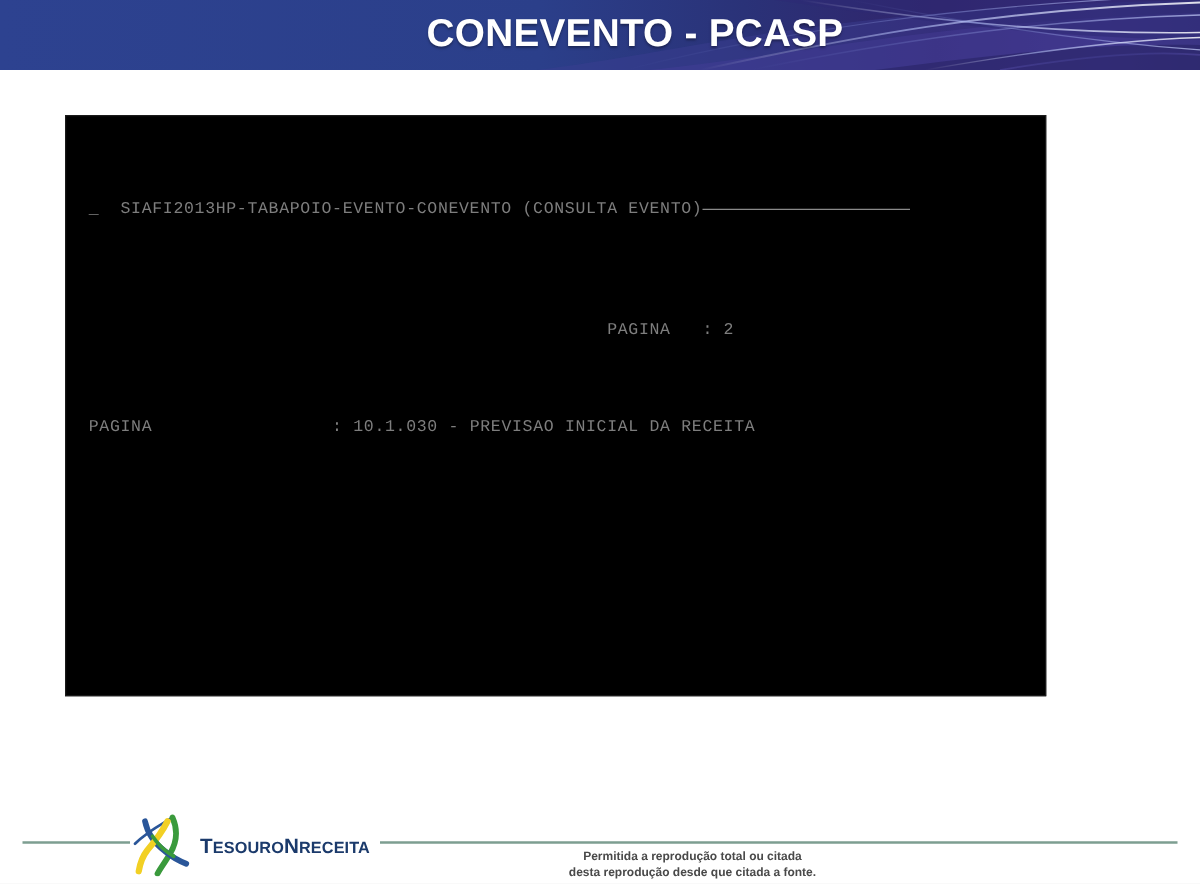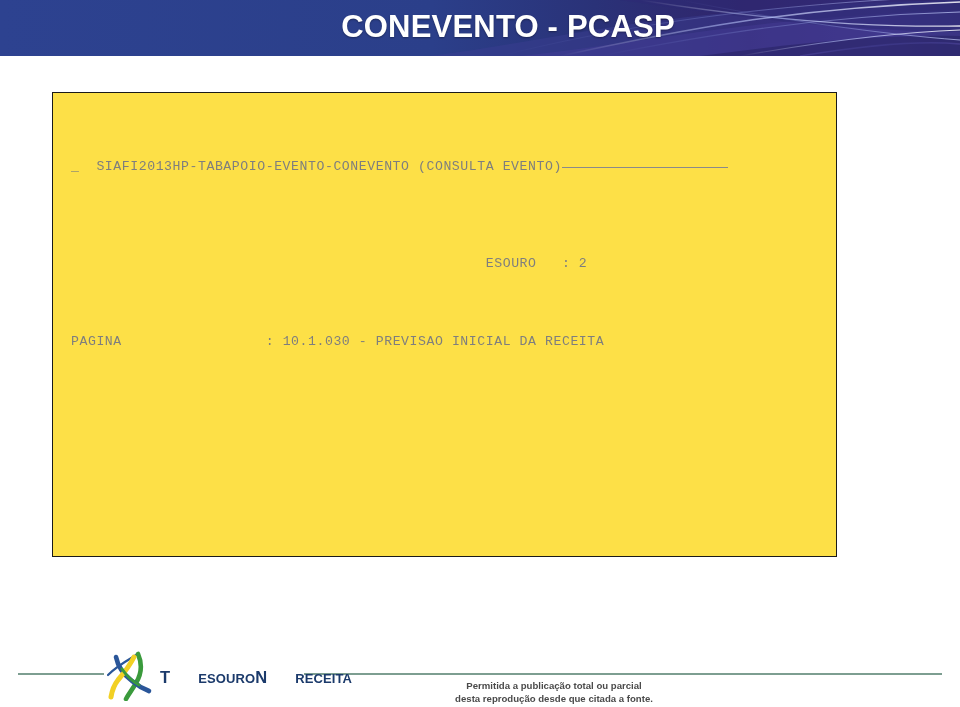--- a/index.html
+++ b/index.html
@@ -54,21 +54,21 @@
   }
 
   
   .terminal {
     position: absolute;
     left: 52px;
     top: 92px;
     width: 785px;
     height: 465px;
     border: 1px solid #1a1a1a;
-    background: #fde047;
+    background: #000000;
     overflow: hidden;
   }
 
   .term-inner {
     position: absolute;
     left: 18px;
     top: 6px;
     right: 4px;
     bottom: 0;
     font-family: "Liberation Mono", "DejaVu Sans Mono", monospace;
@@ -124,21 +124,20 @@
     font-family: "Liberation Sans", sans-serif;
     font-weight: bold;
     font-size: 16.5px;
     color: #1b3a6b;
     white-space: nowrap;
     letter-spacing: 0.1px;
   }
   .logo-text .sm {
     font-size: 13px;
     letter-spacing: 0.1px;
-    margin-left: 28px;
   }
 
   .copyright {
     position: absolute;
     left: 404px;
     top: 679px;
     width: 300px;
     text-align: center;
     font-family: "Liberation Sans", sans-serif;
     font-size: 9.6px;
@@ -200,21 +199,21 @@
     </svg>
     <div class="banner-title">CONEVENTO - PCASP</div>
   </div>
 
   <div class="terminal">
     <div class="term-inner">
 
       <div class="term-line"><span>_  SIAFI2013HP-TABAPOIO-EVENTO-CONEVENTO (CONSULTA EVENTO)</span><span class="underline-run"></span></div>
 
 
-      <div class="term-line">                                                 <span>ESOURO   :</span> <span>2</span></div>
+      <div class="term-line">                                                 <span>PAGINA   :</span> <span>2</span></div>
 
       <div class="term-line"><span>PAGINA</span>                 <span>:</span> <span>10.1.030 - PREVISAO INICIAL DA RECEITA</span></div>
 
       <div class="term-blank"> </div>
       <div class="term-blank"> </div>
 
       
 
       
       
@@ -240,17 +239,17 @@
       <path d="M4,24 C14,14 26,8 34,3" stroke="#2a5699" stroke-width="2.2" fill="none" stroke-linecap="round"></path>
       <path d="M34,3 C38,12 38,22 32,32 C28,39 24,44 22,48" stroke="#3a9a3c" stroke-width="4.6" fill="none" stroke-linecap="round"></path>
       <path d="M12,6 C14,16 20,24 28,30 C34,35 40,38 45,40" stroke="#2a5699" stroke-width="4.6" fill="none" stroke-linecap="round"></path>
       <path d="M30,6 C26,14 20,22 14,29 C10,34 8,40 7,46" stroke="#f2d024" stroke-width="5" fill="none" stroke-linecap="round"></path>
       <path d="M18,18 C22,24 28,30 35,34" stroke="#3a9a3c" stroke-width="3" fill="none" stroke-linecap="round"></path>
     </svg>
     <div class="logo-text"><span>T</span><span class="sm">ESOURO</span><span>N</span><span class="sm">RECEITA</span></div>
   </div>
 
   <div class="copyright">
-    <div>Permitida a publicação total ou parcial</div>
+    <div>Permitida a reprodução total ou citada</div>
     <div>desta reprodução desde que citada a fonte.</div>
   </div>
 
 </div>
 
 </body></html>

